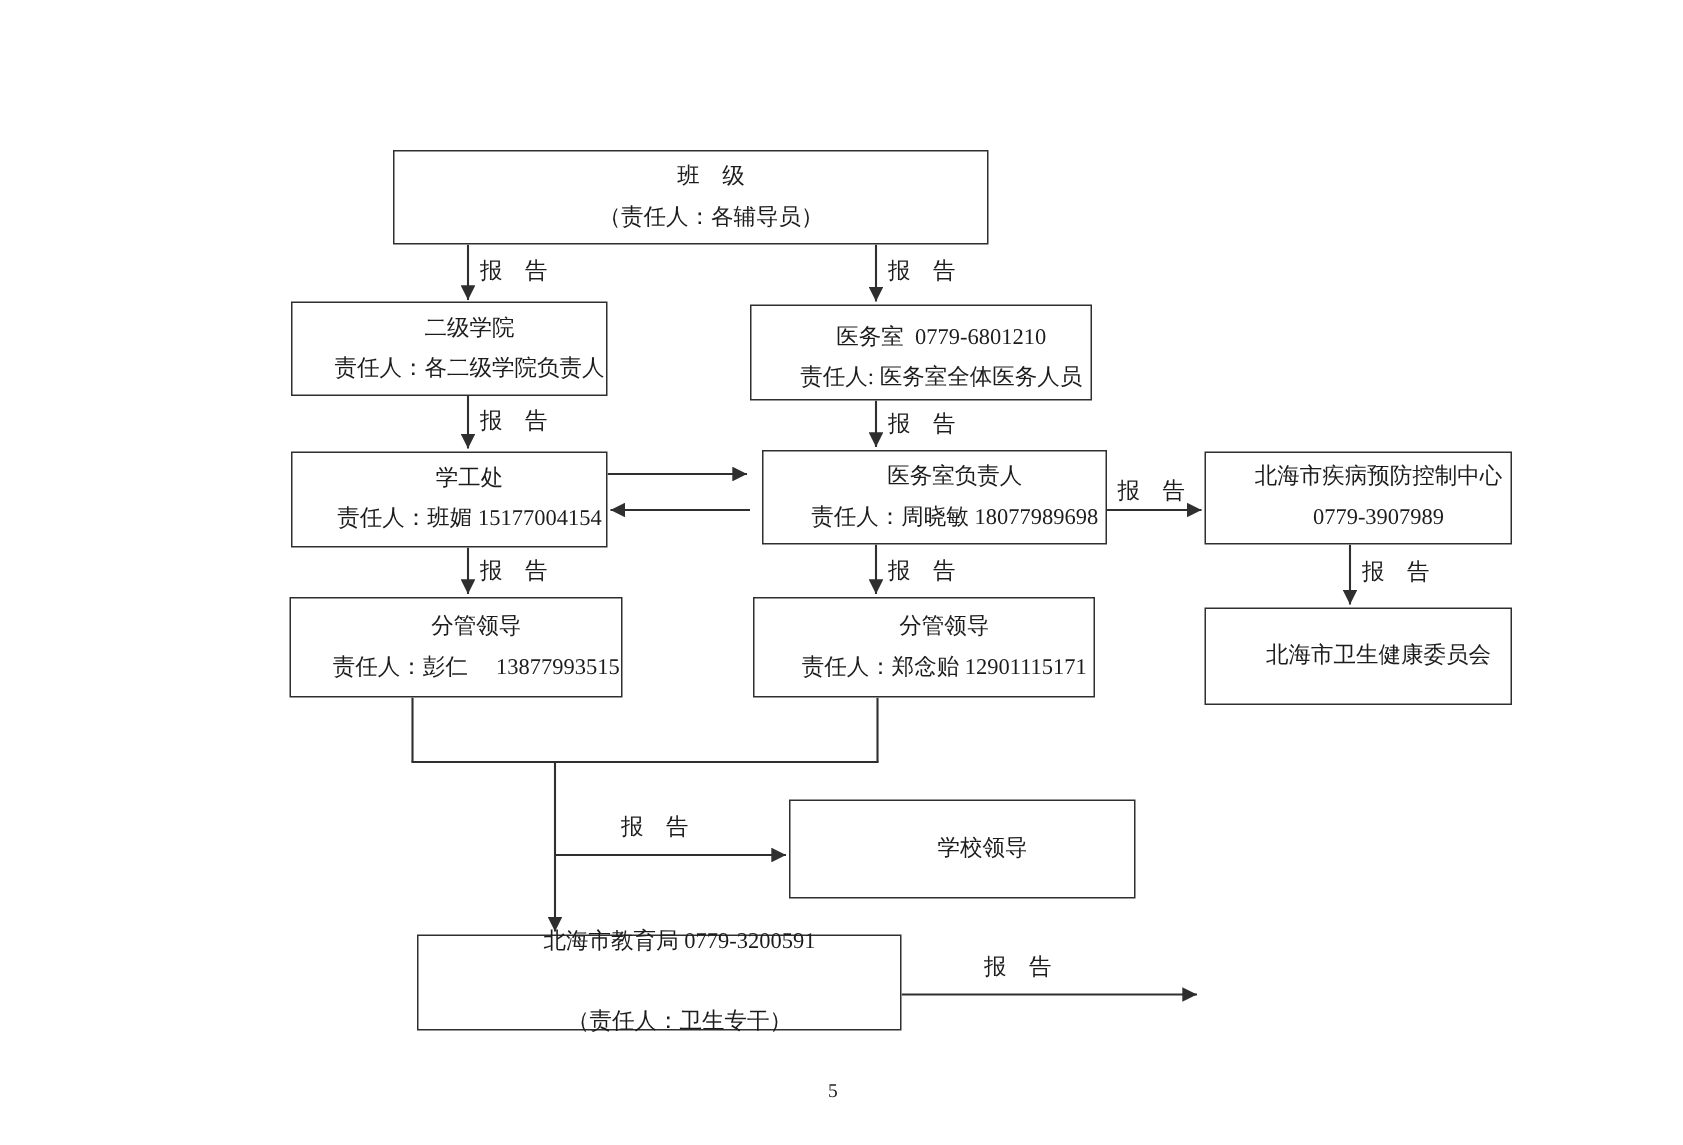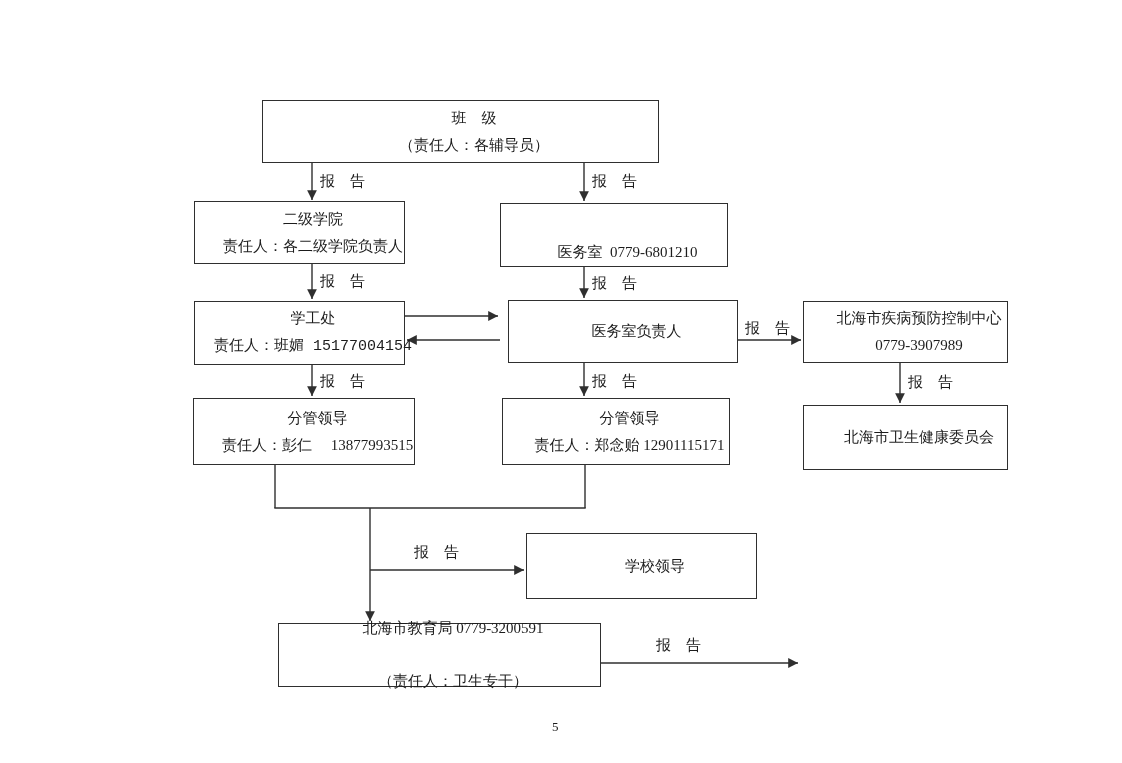--- a/index.html
+++ b/index.html
@@ -75,29 +75,31 @@
     <div>（责任人：各辅导员）</div>
   </div>
 
   <div class="node" style="left:194px; top:201px; width:211px; height:63px;">
     <div>二级学院</div>
     <div>责任人：各二级学院负责人</div>
   </div>
 
   <div class="node" style="left:500px; top:203px; width:228px; height:64px;justify-content:flex-end;">
     <div>医务室  0779-6801210</div>
+    <div>责任人: 医务室全体医务人员</div>
   </div>
 
-  <div class="node" style="left:194px; top:301px; width:211px; height:64px;font-family:Liberation Mono, monospace;">
+  <div class="node" style="left:194px; top:301px; width:211px; height:64px;">
     <div>学工处</div>
     <div>责任人：班媚 15177004154</div>
   </div>
 
   <div class="node" style="left:500px; top:300px; width:230px; height:63px;margin-left:8px;">
     <div>医务室负责人</div>
+    <div>责任人：周晓敏 18077989698</div>
   </div>
 
   <div class="node" style="left:803px; top:301px; width:205px; height:62px;">
     <div>北海市疾病预防控制中心</div>
     <div>0779-3907989</div>
   </div>
 
   <div class="node" style="left:193px; top:398px; width:222px; height:67px;">
     <div>分管领导</div>
     <div>责任人：彭仁　 13877993515</div>

